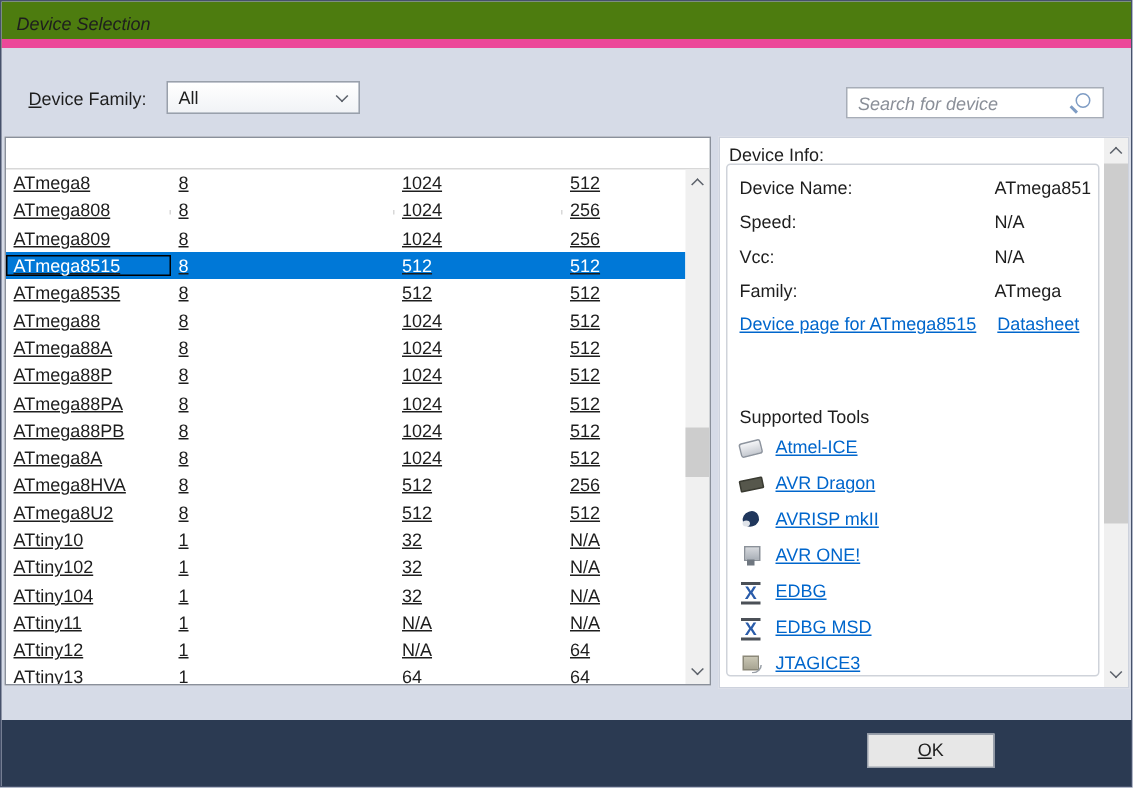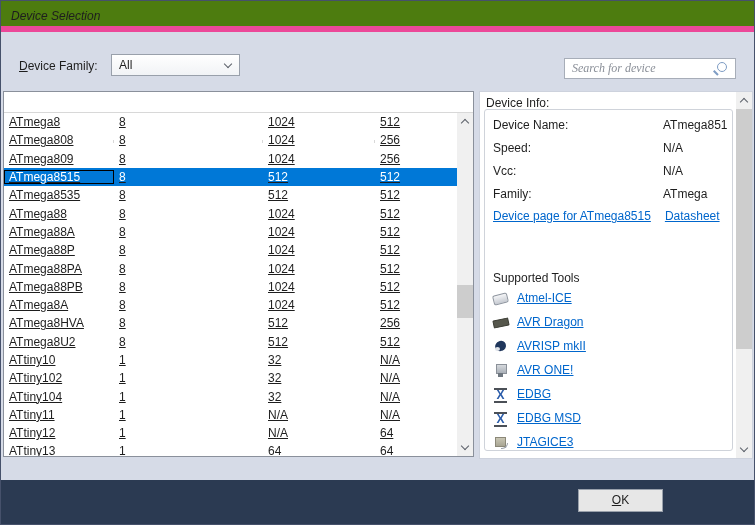--- a/index.html
+++ b/index.html
@@ -30,21 +30,21 @@
     white-space:nowrap; overflow:hidden; cursor:default;
   }
   .chev { width:6px; height:6px; border:solid #5b6069; border-width:1.5px 0 0 1.5px; display:inline-block; }
   .chev.up   { transform:rotate(45deg); }
   .chev.down { transform:rotate(225deg); }
   .family-select .chev { position:absolute; right:8px; top:6px; }
 
   .search-input {
     position:absolute; left:563px; top:57px; width:172px; height:21px;
     border:1px solid #a7adb8; background:#fff;
-    padding:0 26px 0 7px; font-family:Liberation Serif, serif; font-size:12px;
+    padding:0 26px 0 7px; font-family:Liberation Sans, sans-serif; font-size:12px;
     outline:none;
   }
   .search-input::placeholder { font-style:italic; color:#8a8f98; }
   .search-icon { position:absolute; left:712px; top:61px; width:14px; height:14px; }
   .search-icon::before {
     content:""; position:absolute; right:0; top:0; width:8px; height:8px;
     border:1.6px solid #7e9cc4; border-radius:50%;
   }
   .search-icon::after {
     content:""; position:absolute; left:0px; bottom:2px; width:6px; height:1.6px;

